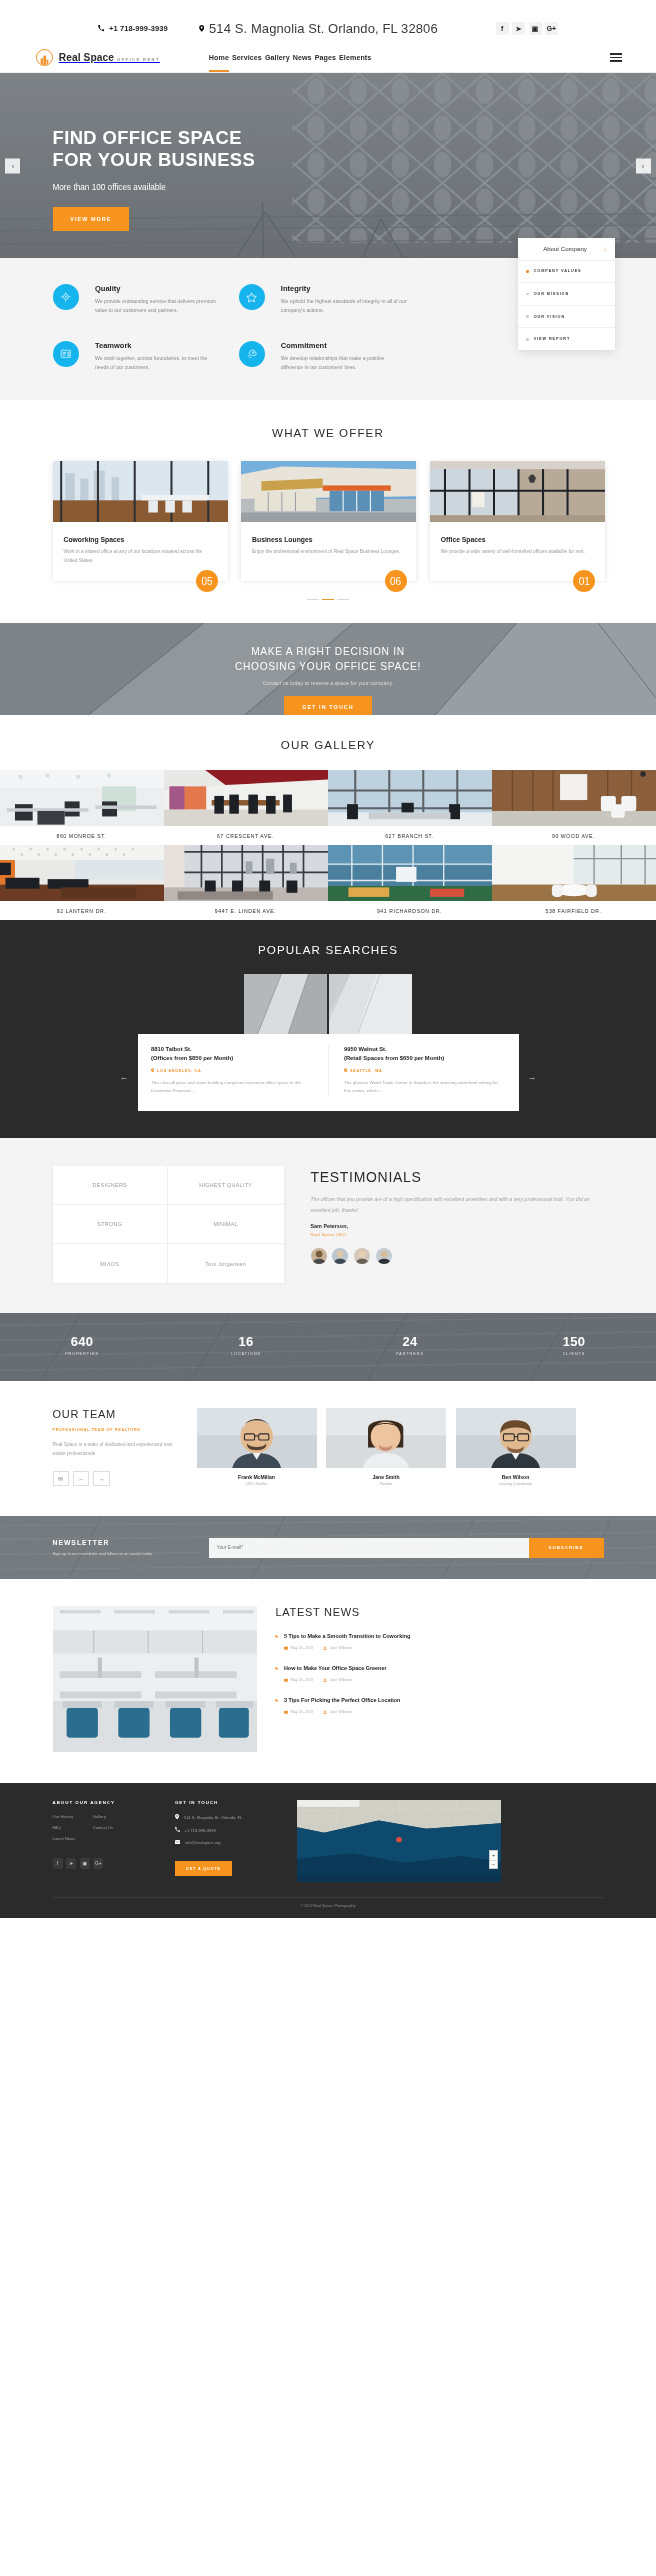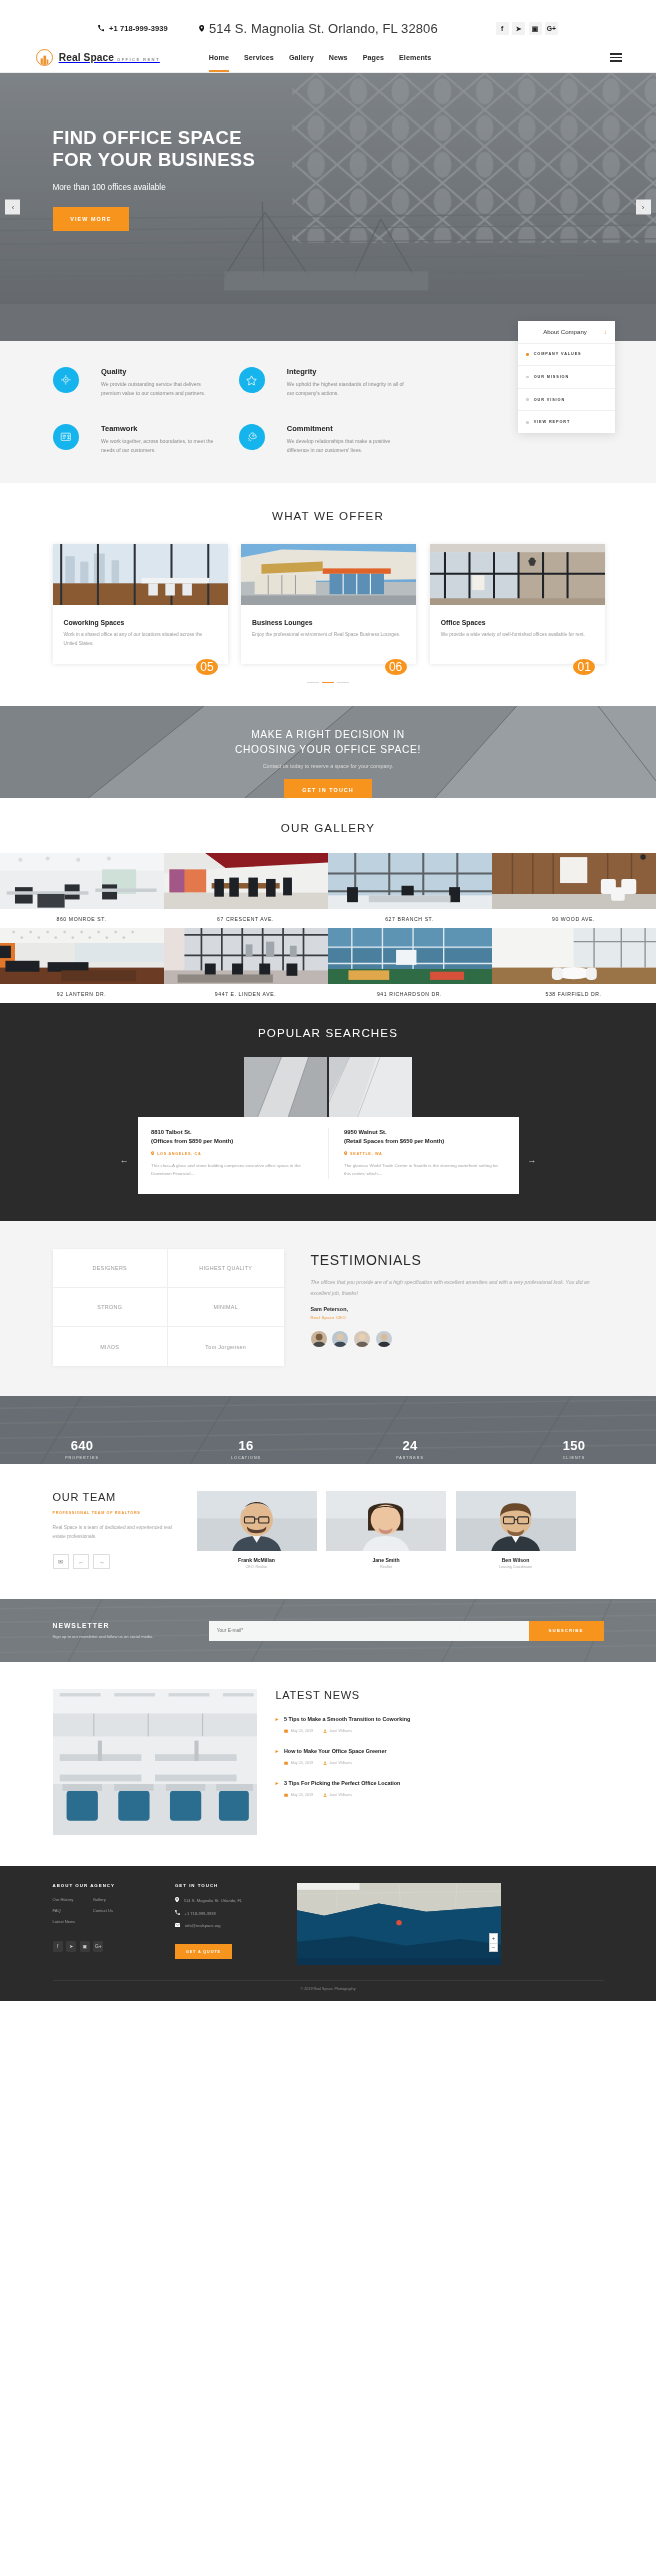--- a/index.html
+++ b/index.html
@@ -35,34 +35,34 @@
   .navinner { width: 612px; margin: 0 auto; height: 31px; display: flex; align-items: center; }
   .logo { display: flex; align-items: center; gap: 5.4px; margin-left: 13.6px; }
   .logo-mark {
     width: 17.7px; height: 17.7px; border-radius: 50%;
     border: 1.4px solid #f1912b; display: flex; align-items: flex-end;
     justify-content: center; overflow: hidden;
   }
   .logo-mark svg { display: block; }
   .logo-text .lt1 { font-size: 10.2px; font-weight: bold; color: #2b2b2b; line-height: 1.05; letter-spacing: 0.1px; }
   .logo-text .lt2 { font-size: 4.1px; letter-spacing: 1.4px; color: #8d8d8d; font-weight: bold; }
-  .mainnav { display: flex; align-items: center; gap: 15px; margin-left: 49px; text-align: center; }
+  .mainnav { display: flex; align-items: center; gap: 3px; margin-left: 49px; text-align: center; }
   .mainnav a {
     font-size: 7.1px; font-weight: bold; color: #2b2b2b; text-decoration: none;
     padding: 8.2px 0 8.2px; position: relative; letter-spacing: 0.1px;
   }
   .mainnav a.active::after {
     content: ""; position: absolute; left: 0; right: 0; bottom: -2.7px;
     height: 2px; background: #f1912b;
   }
   .burger { margin-left: auto; margin-right: 12.2px; display: flex; flex-direction: column; gap: 2px; }
   .burger i { display: block; width: 11.6px; height: 1.4px; background: #2b2b2b; }
 
   
-  .hero { position: relative; height: 268px; overflow: hidden; background: #7b7f83; }
+  .hero { position: relative; height: 185px; overflow: hidden; background: #7b7f83; }
   .hero-bg { position: absolute; inset: 0; }
   .hero-overlay { position: absolute; inset: 0; background: rgba(90,95,100,.45); }
   .hero-content { position: relative; width: 551px; margin: 0 auto; padding-top: 54px; }
   .hero h1 {
     color: #fff; font-size: 18.4px; line-height: 1.22; font-weight: bold;
     letter-spacing: 0.4px; text-transform: uppercase;
   }
   .hero .sub { color: #fff; font-size: 8.2px; font-weight: normal; margin-top: 11px; }
   .btn-orange {
     display: inline-block; background: #f7941e; color: #fff; border: none;
@@ -74,21 +74,21 @@
     position: absolute; top: 50%; transform: translateY(-50%);
     width: 15px; height: 15px; background: rgba(255,255,255,.85);
     display: flex; align-items: center; justify-content: center;
     color: #555; font-size: 7.5px; cursor: pointer;
   }
   .hero-arrow.l { left: 5.4px; } .hero-arrow.r { right: 5.4px; }
 
   
   .features { background: #f4f4f4; padding: 26px 0 28.6px; position: relative; }
   .feat-grid { display: grid; grid-template-columns: 1fr 1fr; gap: 26px 17.7px; width: 354px; margin-left: 53px; }
-  .feat { display: flex; gap: 22px; }
+  .feat { display: flex; gap: 16px; }
   .feat-ic {
     flex: none; width: 26px; height: 26px; border-radius: 50%; background: #15b4ec;
     display: flex; align-items: center; justify-content: center;
   }
   .feat h3 { font-size: 7.5px; color: #222; margin-bottom: 4.1px; font-weight: bold; }
   .feat p { font-size: 5.1px; line-height: 1.75; color: #8a8a8a; }
 
   
   .about-card {
     position: absolute; right: 41px; top: -20.4px; width: 97px;
@@ -115,22 +115,22 @@
     font-weight: normal; text-transform: uppercase;
   }
   .sec-title.light { color: #fff; }
 
   
   .offer { background: #fff; padding: 26px 0 23px; }
   .offer .cards { display: flex; gap: 13.6px; margin-top: 22px; }
   .ocard { width: 175px; background: #fff; box-shadow: 0 0.7px 5.4px rgba(0,0,0,.12); position: relative; }
   .ocard .img { height: 61px; position: relative; overflow: hidden; }
   .ocard .badge {
-    position: absolute; right: 9.5px; bottom: -11px; width: 22px; height: 16px;
-    border-radius: 50%; background: #f7941e; color: #fff; font-size: 12px;
+    position: absolute; right: 9.5px; bottom: -11px; width: 22px; height: 22px;
+    border-radius: 50%; background: #f7941e; color: #fff; font-size: 10px;
     display: flex; align-items: center; justify-content: center; font-weight: normal;
   }
   .ocard .body { padding: 13.6px 11px 15px; }
   .ocard h3 { font-size: 6.8px; color: #222; margin-bottom: 5.4px; font-weight: bold; }
   .ocard p { font-size: 4.8px; color: #9b9b9b; line-height: 1.85; }
   .dots { display: flex; gap: 2.7px; justify-content: center; margin-top: 17.7px; align-items: center; }
   .dots i { width: 12.2px; height: 1.4px; background: #dcdcdc; display: block; }
   .dots i.on { background: #f1912b; }
 
   
@@ -184,21 +184,21 @@
   .testi-body { flex: 1; padding-top: 2.7px; }
   .testi-body h2 { font-size: 14px; letter-spacing: 0.7px; color: #2b2b2b; text-transform: uppercase; font-weight: normal; }
   .testi-body .quote { font-size: 5.1px; color: #a3a3a3; line-height: 2; font-style: italic; margin-top: 9.5px; }
   .testi-body .who { font-size: 5.4px; font-weight: bold; color: #2b2b2b; margin-top: 8.2px; }
   .testi-body .role { font-size: 4.1px; color: #f1912b; margin-top: 2.7px; letter-spacing: 0.3px; }
   .avatars { display: flex; gap: 5.4px; margin-top: 11px; }
   .avatars .av { width: 16.3px; height: 16.3px; border-radius: 50%; overflow: hidden; }
 
   
   .counters { position: relative; height: 68px; overflow: hidden; }
-  .cnt-row { position: relative; display: flex; height: 64px; align-items: flex-end; }
+  .cnt-row { position: relative; display: flex; height: 64px; align-items: center; }
   .cnt { flex: 1; text-align: center; color: #fff; }
   .cnt .n { font-size: 13px; font-weight: bold; letter-spacing: 0.3px; }
   .cnt .l { font-size: 3.7px; letter-spacing: 1px; margin-top: 3.4px; color: #e3e3e3; text-transform: uppercase; }
 
   
   .team { background: #fff; padding: 27px 0 30px; }
   .team-row { display: flex; gap: 15px; }
   .team-left { width: 129px; }
   .team-left h2 { font-size: 11px; letter-spacing: 0.7px; color: #2b2b2b; text-transform: uppercase; font-weight: normal; }
   .team-left .sub { font-size: 3.7px; font-weight: bold; letter-spacing: 0.7px; color: #f1912b; margin-top: 6.8px; line-height: 1.7; text-transform: uppercase; }

